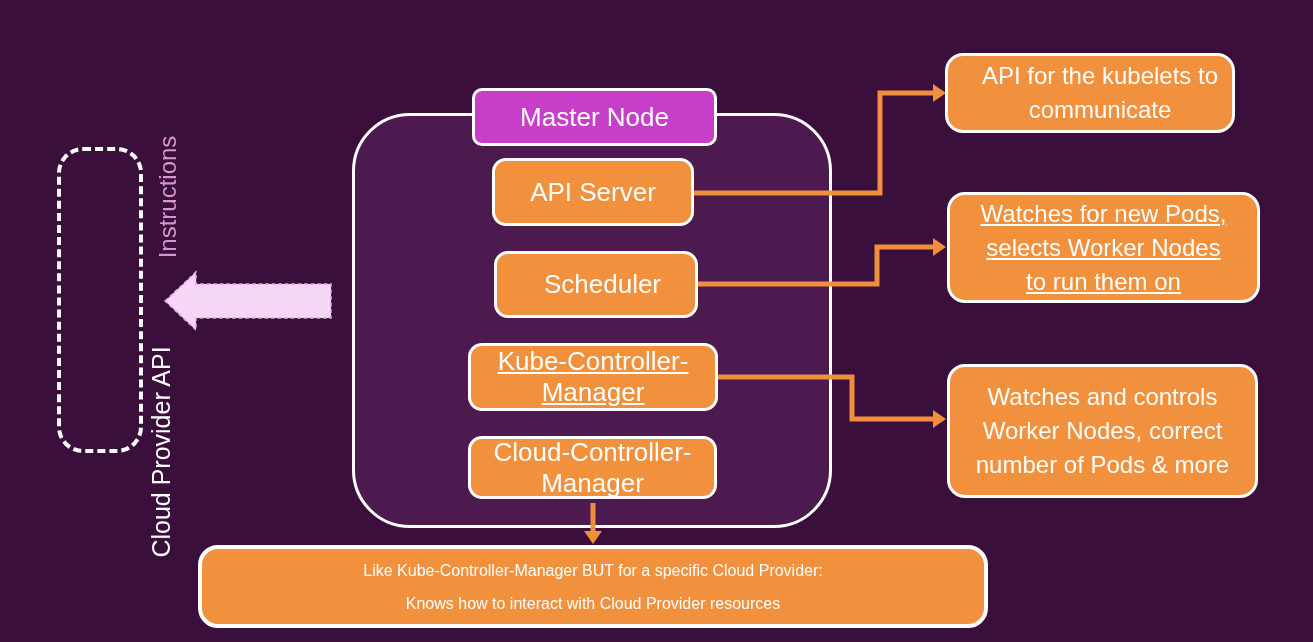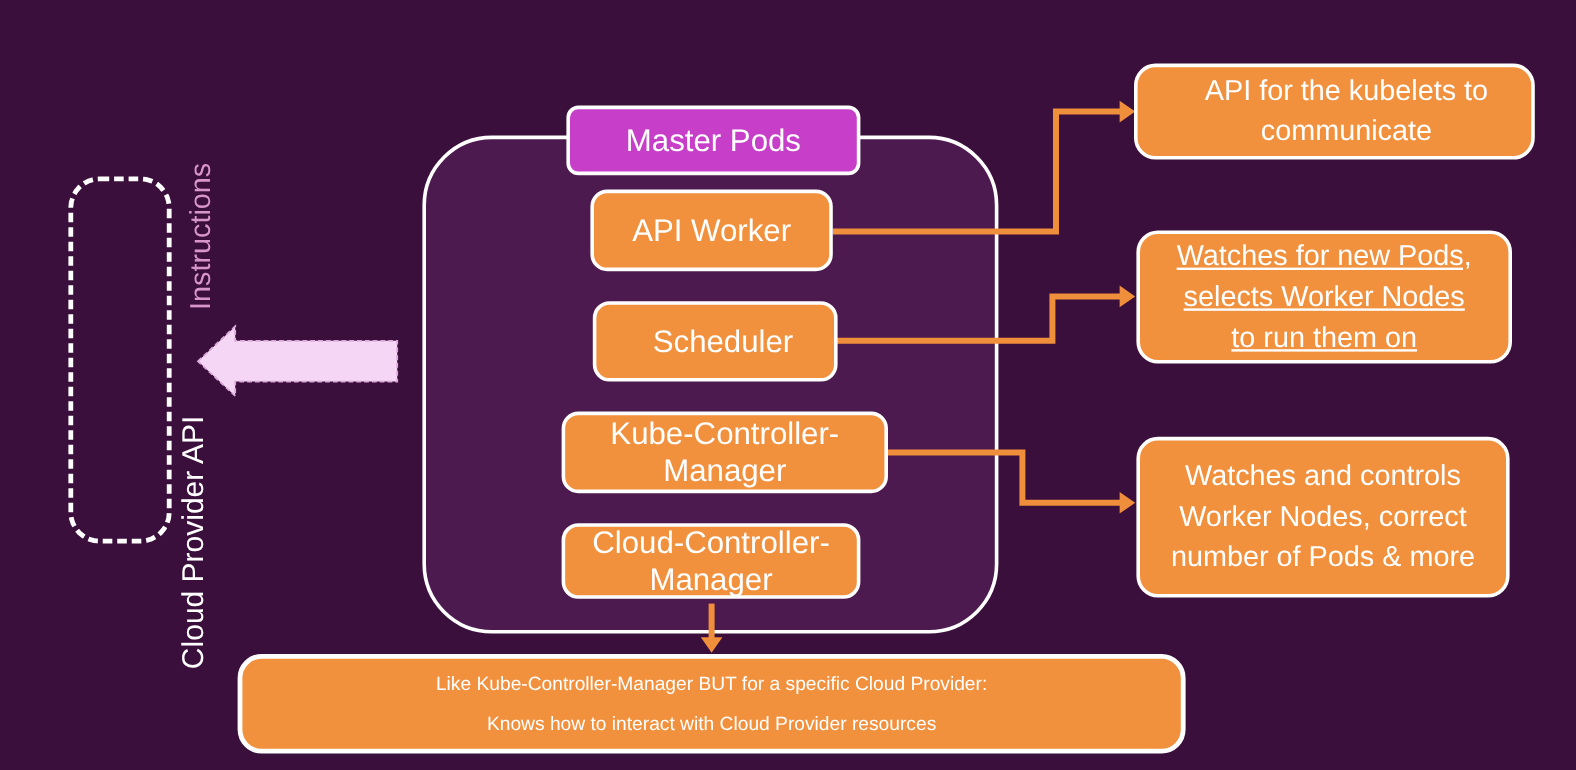--- a/index.html
+++ b/index.html
@@ -62,25 +62,25 @@
     display:flex;align-items:center;justify-content:center;
     color:var(--text-white);text-align:center;white-space:pre-line;
   }
   .badge{
     left:472px;top:88px;width:245px;height:58px;border-radius:10px;
     background:var(--master-magenta);font-size:26px;
   }
   .comp{border-radius:14px;font-size:26px;line-height:31px;}
   .comp-api{left:492px;top:158px;width:202px;height:68px;}
   .comp-sched{left:494px;top:251px;width:204px;height:67px;padding-left:13px;}
-  .comp-kcm{left:468px;top:343px;width:272px;height:68px;}
+  .comp-kcm{left:468px;top:343px;width:250px;height:68px;text-decoration:underline;}
   .comp-ccm{left:468px;top:436px;width:249px;height:63px;}
 
   .note{border-radius:18px;font-size:24px;line-height:34px;}
-  .note-1{left:945px;top:53px;width:334px;height:80px;padding-left:20px;}
+  .note-1{left:945px;top:53px;width:290px;height:80px;padding-left:20px;}
   .note-2{left:947px;top:192px;width:313px;height:111px;text-decoration:underline;}
   .note-3{left:947px;top:364px;width:311px;height:134px;}
 
   .bottom-note{
     left:198px;top:545px;width:790px;height:83px;border-radius:20px;
     border-width:4px;font-size:16px;line-height:33px;
   }
 </style>
 </head>
 <body>
@@ -106,25 +106,25 @@
     <polygon class="conn-head" points="933,238 933,256 946,247"></polygon>
 
     <polyline class="conn" points="716,377 852,377 852,419 934,419"></polyline>
     <polygon class="conn-head" points="933,410 933,428 946,419"></polygon>
 
     <polyline class="conn" points="593,503 593,532"></polyline>
     <polygon class="conn-head" points="584,531 602,531 593,544"></polygon>
   </svg>
 
   <div class="obox badge">
-    <span>Master Pods</span>
+    <span>Master Node</span>
   </div>
 
   <div class="obox comp comp-api">
-    <span>API Worker</span>
+    <span>API Server</span>
   </div>
   <div class="obox comp comp-sched">
     <span>Scheduler</span>
   </div>
   <div class="obox comp comp-kcm">
     <span>Kube-Controller-
 Manager</span>
   </div>
   <div class="obox comp comp-ccm">
     <span>Cloud-Controller-

